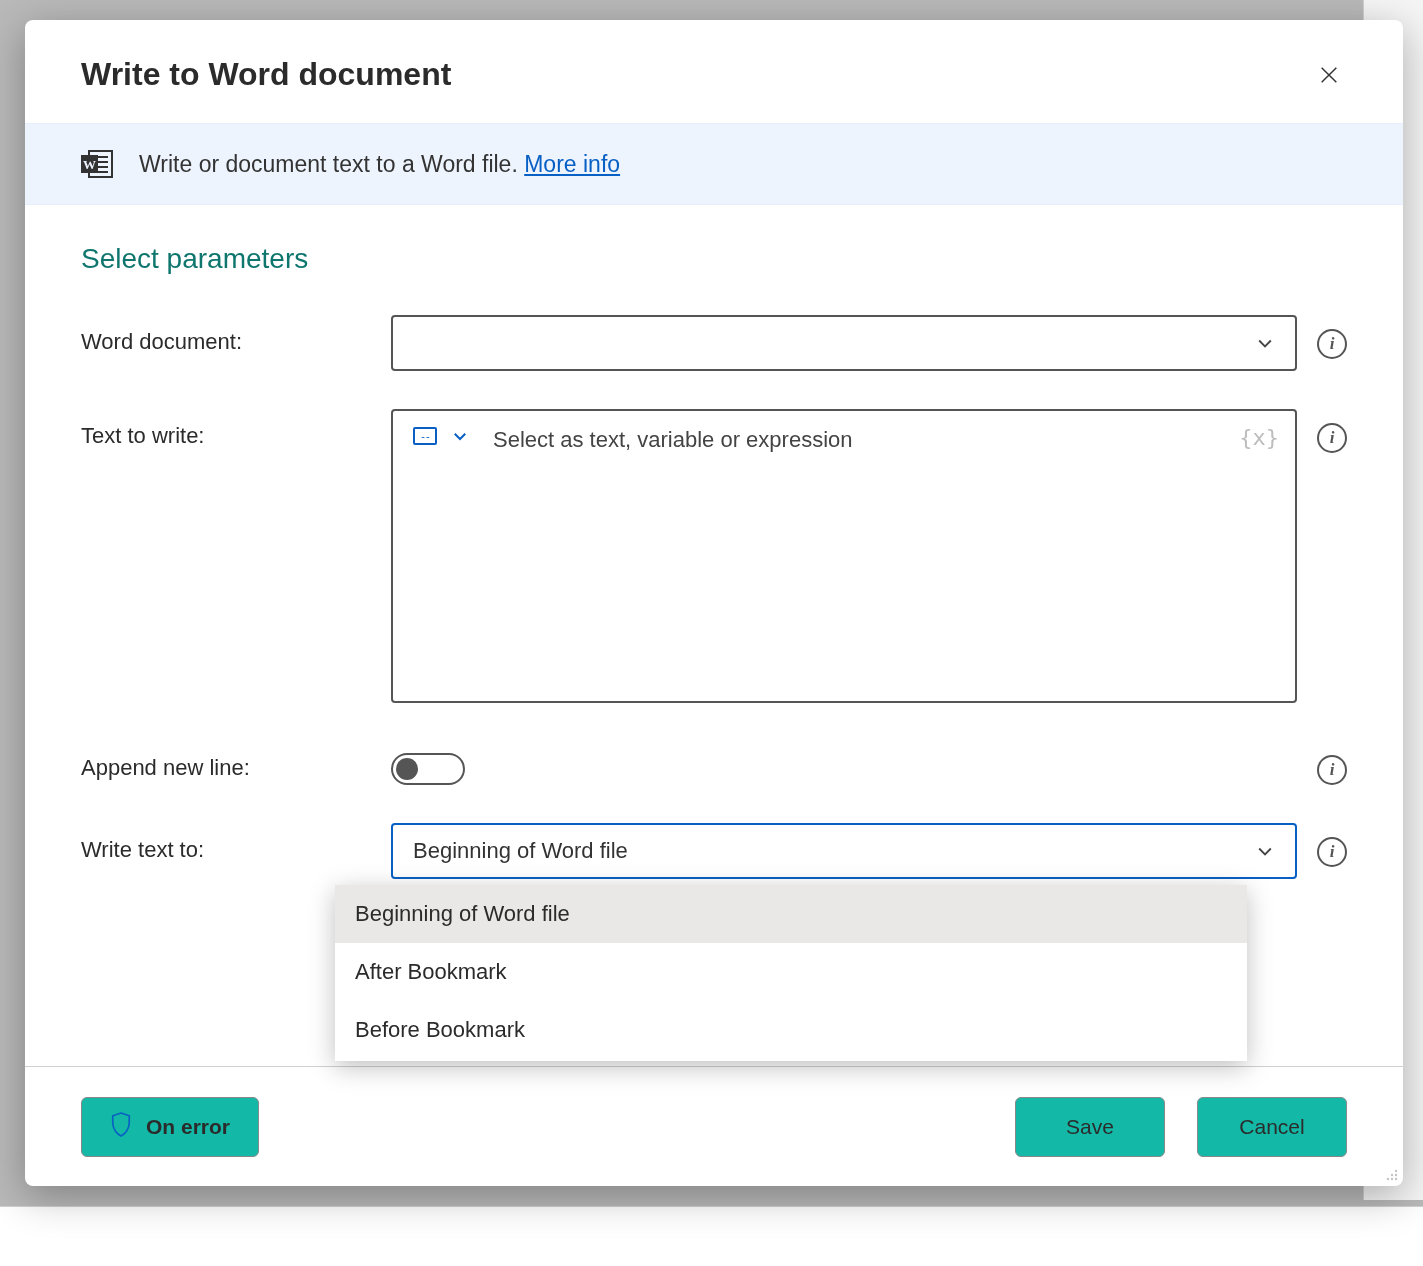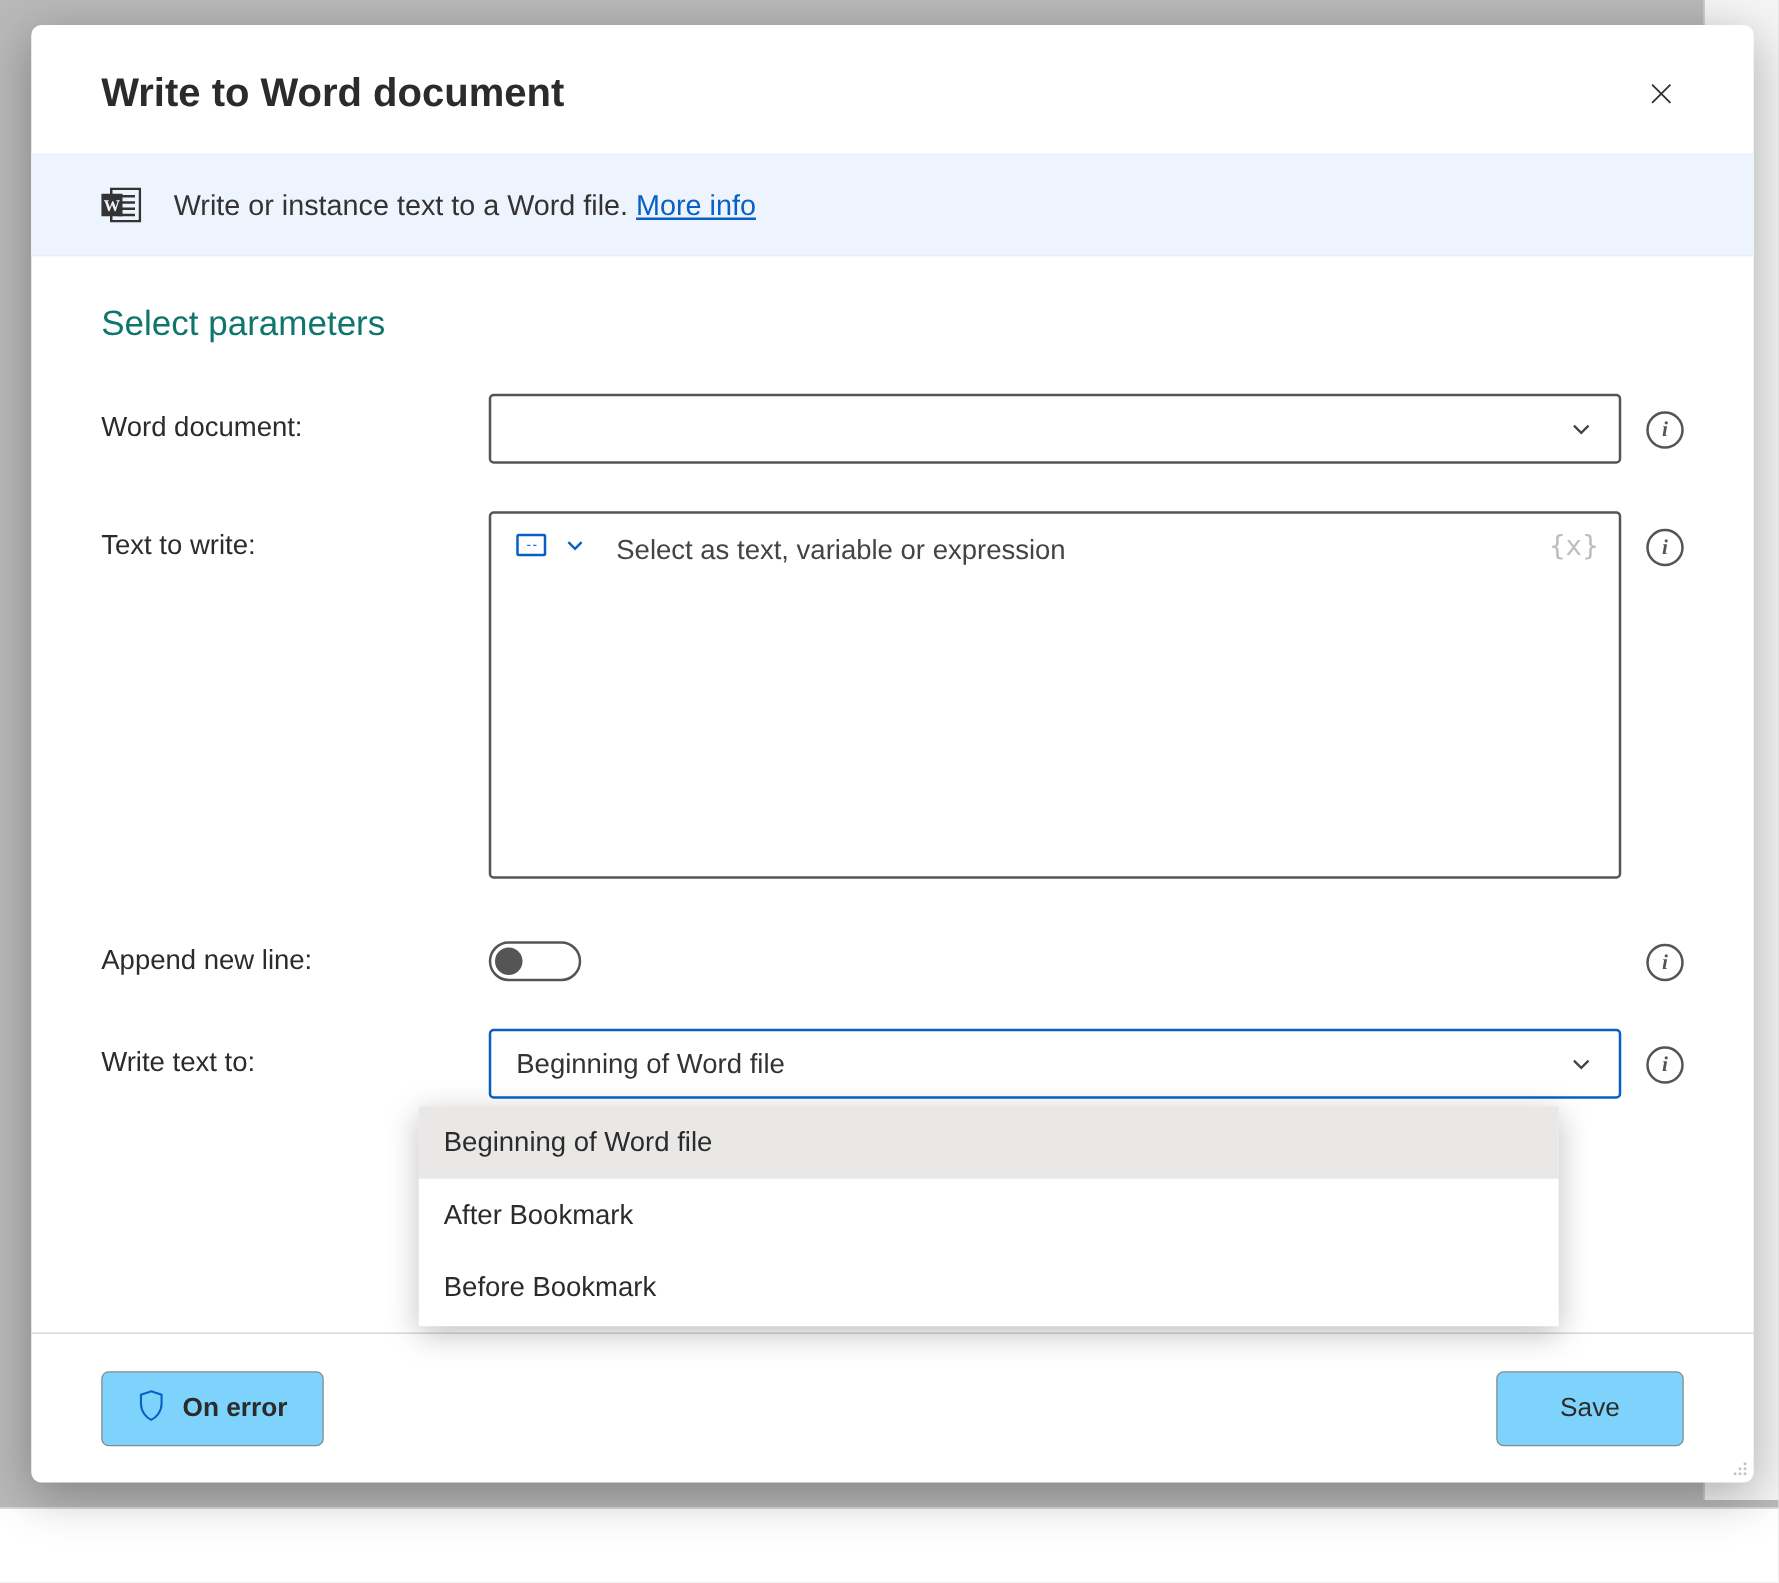--- a/index.html
+++ b/index.html
@@ -165,21 +165,21 @@
   }
   .dropdown-option.highlight { background: #e9e8e7; }
   .modal-footer {
     height: 120px;
     border-top: 1px solid #d0d0d0;
     display: flex; align-items: center; justify-content: space-between;
     padding: 0 56px;
   }
   .btn {
     height: 60px; border: 1px solid #888; border-radius: 6px;
-    background: #7dd3fc; font-size: 21px; color: #2b2b2b;
+    background: #14b8a6; font-size: 21px; color: #2b2b2b;
     display: inline-flex; align-items: center; gap: 14px;
     padding: 0 28px; cursor: pointer;
     font-weight: 600;
   }
   .btn.secondary { font-weight: 400; }
   .footer-right { display: flex; gap: 32px; }
   .shield-icon svg { width: 22px; height: 26px; stroke: #0860c4; stroke-width: 1.8; fill: none; }
   .resize-handle {
     position: absolute;
     right: 4px; bottom: 4px;
@@ -212,21 +212,21 @@
         <rect x="8" y="1" width="23" height="26" fill="none" stroke="#333" stroke-width="2"></rect>
         <line x1="13" y1="7" x2="27" y2="7" stroke="#333" stroke-width="2"></line>
         <line x1="13" y1="12" x2="27" y2="12" stroke="#333" stroke-width="2"></line>
         <line x1="13" y1="17" x2="27" y2="17" stroke="#333" stroke-width="2"></line>
         <line x1="13" y1="22" x2="27" y2="22" stroke="#333" stroke-width="2"></line>
         <rect x="0" y="5" width="17" height="18" fill="#333"></rect>
         <text x="8.5" y="19" text-anchor="middle" fill="#eef4fe" font-size="13" font-family="Segoe UI" font-weight="700">W</text>
       </svg>
     </span>
     <span>
-      <span>Write or instance text to a Word file. </span>
+      <span>Write or document text to a Word file. </span>
       <span class="more-info">More info</span>
     </span>
   </div>
 
   <div class="modal-body">
     <h2 class="section-title">Select parameters</h2>
 
     <div class="param-row">
       <div class="param-label">Word document:</div>
       <div class="param-control">
@@ -293,20 +293,23 @@
         <svg viewBox="0 0 24 28">
             <path d="M12 2 L21 5 V13 C21 20 16 25 12 27 C8 25 3 20 3 13 V5 Z"></path>
           </svg>
       </span>
       <span>On error</span>
     </button>
     <div class="footer-right">
       <button class="btn secondary" style="width:150px;justify-content:center">
         <span>Save</span>
       </button>
+      <button class="btn secondary" style="width:150px;justify-content:center">
+        <span>Cancel</span>
+      </button>
     </div>
   </div>
 
   <div class="resize-handle">
     <svg viewBox="0 0 16 16">
       <circle cx="13" cy="5" r="1.2" fill="#888"></circle>
       <circle cx="9" cy="9" r="1.2" fill="#888"></circle>
         <circle cx="13" cy="9" r="1.2" fill="#888"></circle>
       <circle cx="5" cy="13" r="1.2" fill="#888"></circle>
         <circle cx="9" cy="13" r="1.2" fill="#888"></circle>

